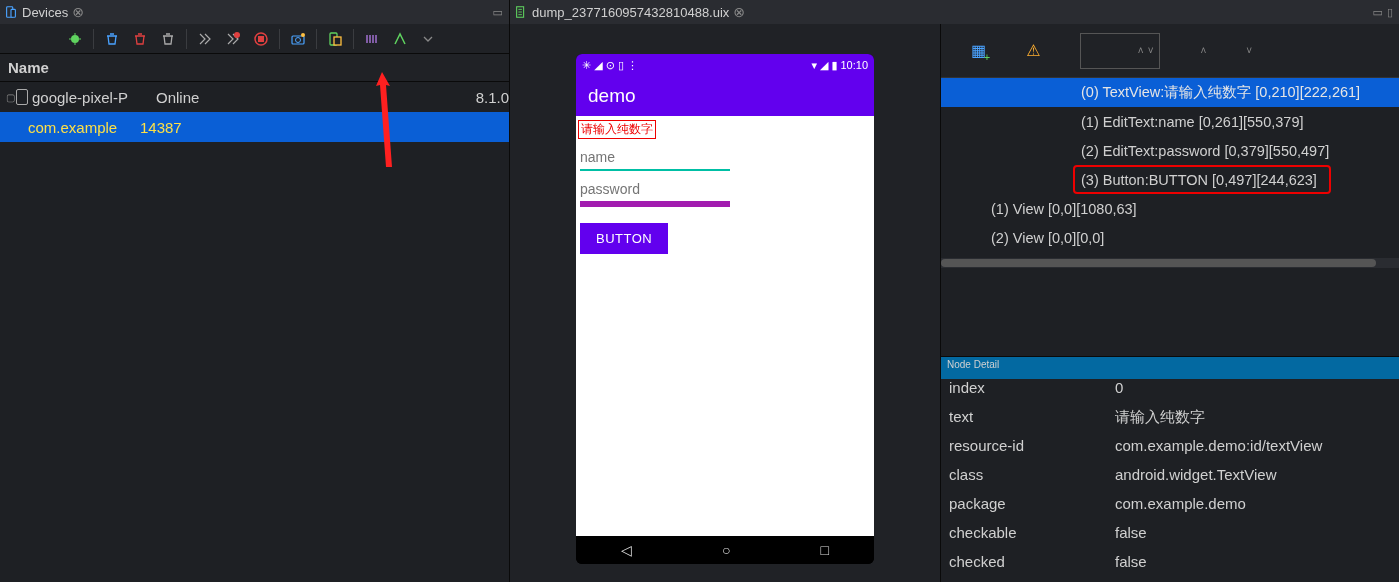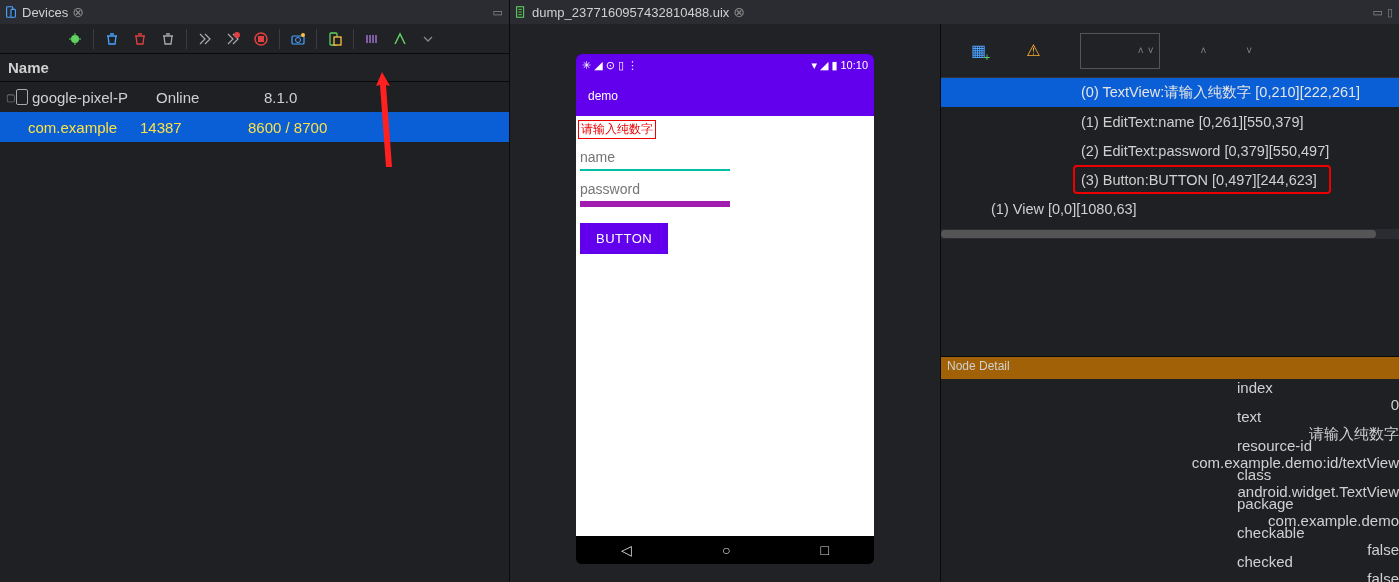--- a/index.html
+++ b/index.html
@@ -21,37 +21,37 @@
 .tool-btn { width: 26px; height: 24px; display: flex; align-items: center; justify-content: center; cursor: pointer; }
 .tool-btn svg { width: 16px; height: 16px; }
 
 
 .dev-table { font-size: 15px; }
 .dev-head { height: 28px; display: flex; align-items: center; background: #202226; border-bottom: 1px solid #0a0a0a; padding-left: 8px; font-weight: bold; }
 .dev-row { height: 30px; display: flex; align-items: center; padding-left: 6px; }
 .dev-row.sel { background: #0a5fd6; color: #fde047; }
 .cell-name { width: 140px; display: flex; align-items: center; gap: 4px; overflow: hidden; white-space: nowrap; }
 .cell-status { width: 100px; }
-.cell-ver { flex: 1; padding-left: 8px; }
+.cell-ver { flex: 1; padding-left: 8px; text-align: right; }
 .indent { padding-left: 28px; }
 .phone-icon-small { width: 12px; height: 16px; border: 1px solid #aaa; border-radius: 2px; display: inline-block; }
 .twisty { width: 10px; color: #888; font-size: 10px; }
 
 
 .red-arrow { position: absolute; left: 372px; top: 72px; pointer-events: none; }
 .red-arrow svg { width: 30px; height: 100px; }
 
 
 .right-body { flex: 1; display: flex; overflow: hidden; }
 .phone-area { width: 430px; display: flex; align-items: flex-start; justify-content: center; padding-top: 30px; background: #202226; }
 .phone-frame { width: 298px; height: 510px; background: #000; border-radius: 6px; position: relative; overflow: hidden; }
 .phone-status { height: 22px; background: #6200ee; color: #fff; display: flex; align-items: center; padding: 0 6px; font-size: 11px; justify-content: space-between; }
 .phone-status .left-icons { display: flex; gap: 3px; }
 .phone-status .right-icons { display: flex; gap: 3px; align-items: center; }
-.phone-appbar { height: 40px; background: #6200ee; color: #fff; display: flex; align-items: center; padding: 0 12px; font-size: 12px; }
+.phone-appbar { height: 40px; background: #6200ee; color: #fff; display: flex; align-items: center; padding: 0 12px; font-size: 19px; }
 .phone-content { background: #fff; height: calc(100% - 62px - 28px); padding: 4px 0 0 0; color: #000; font-size: 14px; }
 .red-box { border: 1px solid #e00; color: #e00; display: inline-block; padding: 0 2px; margin-left: 2px; font-size: 12px; }
 .phone-input { width: 150px; border: none; border-bottom: 6px solid #a21caf; background: transparent; margin: 6px 4px 6px 4px; font-size: 14px; padding: 4px 0; color: #888; display: block; outline: none; }
 .phone-input.focus { border-bottom: 2px solid #00bfa5; }
 .phone-button { background: #6200ee; color: #fff; border: none; padding: 8px 16px; margin: 10px 4px; font-size: 13px; letter-spacing: 0.5px; }
 .phone-nav { position: absolute; bottom: 0; left: 0; right: 0; height: 28px; background: #000; display: flex; justify-content: space-around; align-items: center; }
 .phone-nav span { color: #ddd; font-size: 14px; }
 
 
 .inspector { flex: 1; display: flex; flex-direction: column; border-left: 1px solid #0a0a0a; }
@@ -60,23 +60,23 @@
 .insp-toolbar .arrow-btn { color: #888; font-size: 10px; cursor: pointer; }
 .tree { font-size: 14.5px; overflow: auto; flex: 1; position: relative; }
 .tree-row { height: 29px; display: flex; align-items: center; white-space: nowrap; padding-left: 8px; }
 .tree-row.sel { background: #0a5fd6; color: #e5e5e5; }
 .tree-row.ind1 { padding-left: 140px; }
 .tree-row.ind0 { padding-left: 50px; }
 .red-outline { position: absolute; border: 2px solid #e00; border-radius: 4px; pointer-events: none; }
 .scroll-x { height: 10px; background: #2a2c31; position: relative; }
 .scroll-thumb { position: absolute; left: 0; width: 95%; height: 8px; top: 1px; background: #555; border-radius: 4px; }
 .detail { border-top: 1px solid #0a0a0a; }
-.detail-head { height: 22px; background: #a16207; font-size: 12px; padding: 2px 6px; }
+.detail-head { height: 22px; background: #0369a1; font-size: 10px; padding: 2px 6px; }
 .detail-body { font-size: 15px; }
-.detail-row { height: 29px; display: flex; align-items: flex-end; flex-direction: column; }
+.detail-row { height: 29px; display: flex; align-items: flex-start; }
 .detail-key { width: 170px; padding-left: 8px; }
 .detail-val { flex: 1; padding-left: 4px; }
 
 .pos-rel { position: relative; }
 </style>
 </head>
 <body>
 
 <div class="panel-left pos-rel">
   <div class="tab-header">
@@ -178,21 +178,20 @@
         <span>google-pixel-P</span>
       </div>
       <div class="cell-status">Online</div>
       <div class="cell-ver">8.1.0</div>
     </div>
     <div class="dev-row sel indent">
       <div class="cell-name" style="width:112px">
           <span>com.example</span>
         </div>
       <div class="cell-status">14387</div>
-      <div class="cell-ver">8600 / 8700</div>
     </div>
   </div>
 
   <div class="red-arrow">
     <svg viewBox="0 0 30 100">
         <path d="M10 0 L4 14 L8 13 L14 95 L20 95 L14 13 L18 14 Z" fill="#ff2020"></path>
       </svg>
   </div>
 </div>
 
@@ -268,20 +267,23 @@
           </div>
         <div class="tree-row ind1">
             <span>(2) EditText:password [0,379][550,497]</span>
           </div>
         <div class="tree-row ind1">
             <span>(3) Button:BUTTON [0,497][244,623]</span>
           </div>
         <div class="tree-row ind0">
             <span>(1) View [0,0][1080,63]</span>
           </div>
+        <div class="tree-row ind0">
+            <span>(2) View [0,0][0,0]</span>
+          </div>
         <div class="red-outline" style="left:132px; top:87px; width:258px; height:29px;"></div>
         <div style="height:6px"></div>
         <div class="scroll-x">
             <div class="scroll-thumb"></div>
           </div>
       </div>
 
       <div class="detail">
         <div class="detail-head">Node Detail</div>
         <div class="detail-body">

